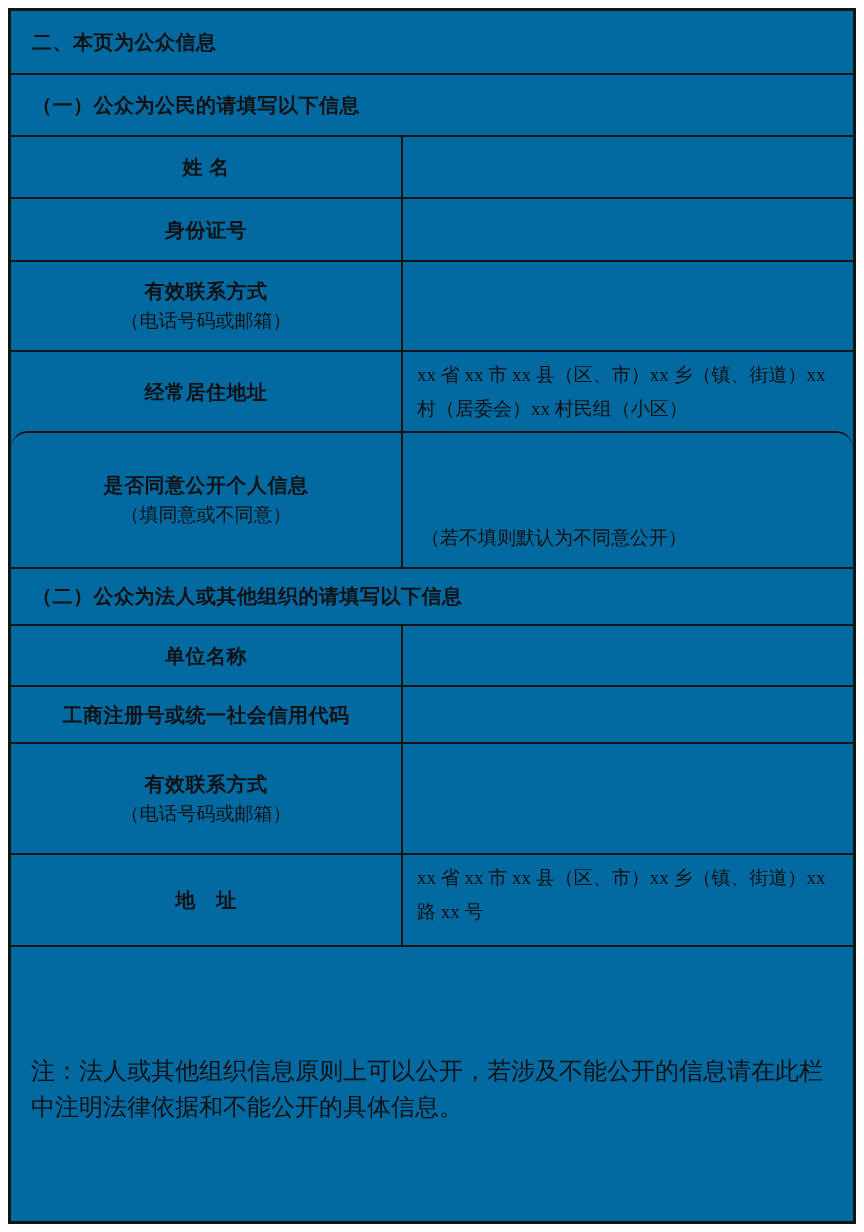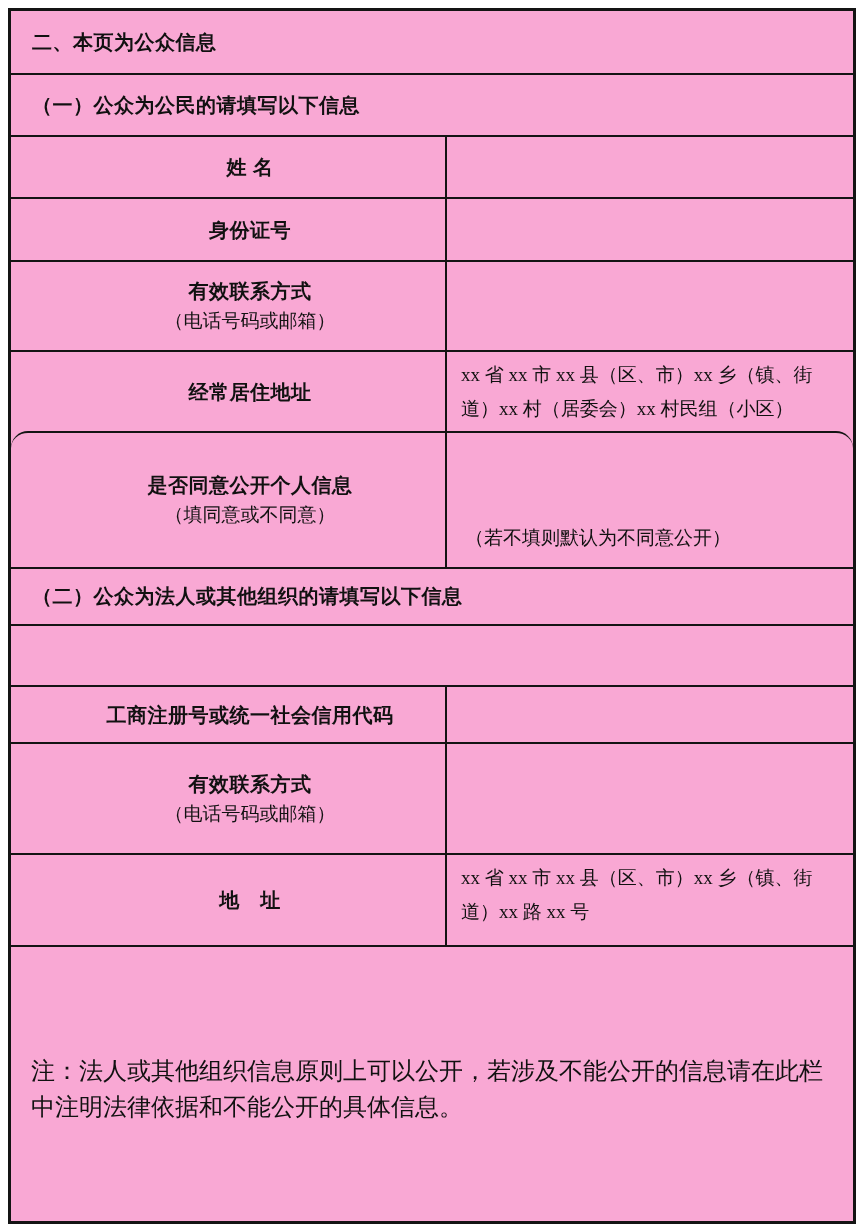--- a/index.html
+++ b/index.html
@@ -11,21 +11,21 @@
     overflow: hidden;
   }
   .sheet {
     position: absolute;
     left: 8px;
     top: 8px;
     width: 848px;
     height: 1216px;
     box-sizing: border-box;
     border: 3px solid #141414;
-    background: #f9a8d4;
+    background: #0369a1;
     color: #111111;
     display: flex;
     flex-direction: column;
   }
   .row {
     display: flex;
     flex: 0 0 auto;
     box-sizing: border-box;
     border-top: 2px solid #141414;
     min-height: 0;
@@ -58,21 +58,20 @@
   .label-cell {
     flex: 0 0 392px;
     box-sizing: border-box;
     border-right: 2px solid #141414;
     display: flex;
     flex-direction: column;
     justify-content: center;
     align-items: center;
     text-align: center;
     padding: 4px 8px;
-    margin-left: 44px;
   }
   .value-cell {
     flex: 1 1 auto;
     box-sizing: border-box;
     display: flex;
     flex-direction: column;
     justify-content: flex-start;
     padding: 6px 27px 6px 14px;
   }
   .lbl {
@@ -183,20 +182,23 @@
     </div>
   </div>
 
   <div class="row h67">
     <div class="full-cell">
       <span class="sec-title">（二）公众为法人或其他组织的请填写以下信息</span>
     </div>
   </div>
 
   <div class="row h63">
+    <div class="label-cell">
+      <div class="lbl">单位名称</div>
+    </div>
     <div class="value-cell">
       <div class="val"></div>
     </div>
   </div>
 
   <div class="row h67">
     <div class="label-cell">
       <div class="lbl">工商注册号或统一社会信用代码</div>
     </div>
     <div class="value-cell">

